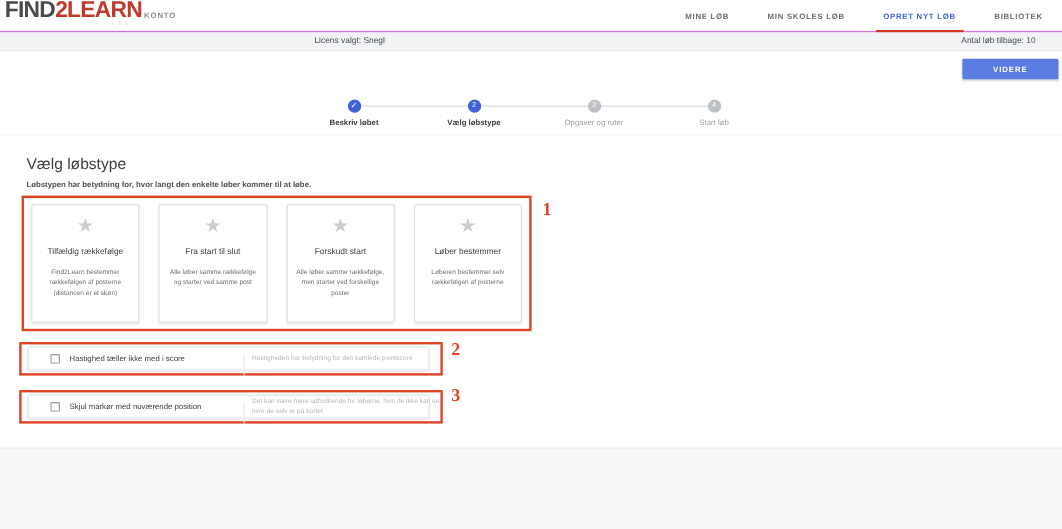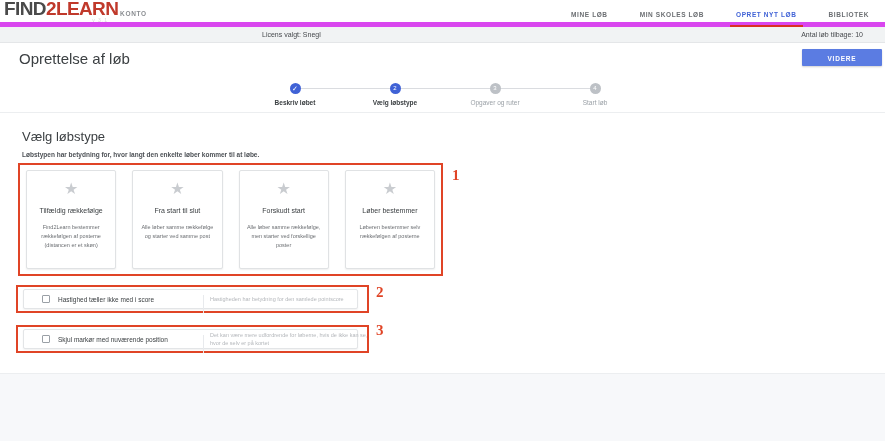--- a/index.html
+++ b/index.html
@@ -18,21 +18,21 @@
     position: absolute; top: 0; right: 0;
     width: 145px; height: 9px;
     background: #e8eaed;
   }
 
   
   .header {
     position: relative;
     height: 27px;
     background: #ffffff;
-    border-bottom: 5px solid #d946ef;
+    border-bottom: 1px solid #d946ef;
     display: flex;
     align-items: flex-start;
   }
   .logo-wrap {
     position: absolute;
     left: 4px; top: -1px;
     width: 110px;
   }
   .logo {
     font-size: 19px;
@@ -328,21 +328,20 @@
     <div class="navitem">BIBLIOTEK</div>
   </div>
 </div>
 
 <div class="licensebar">
   <div class="lic-left">Licens valgt: Snegl</div>
   <div class="lic-right">Antal løb tilbage: 10</div>
 </div>
 
 <div class="titlerow">
-  <div class="pagetitle">Oprettelse af løb</div>
   <button class="btn-videre">VIDERE</button>
 </div>
 
 <div class="stepper-zone">
   <div class="stepper">
     <div class="step done">
       <div class="line"></div>
       <div class="bubble"><span class="chk">✓</span></div>
       <div class="slabel">Beskriv løbet</div>
     </div>

